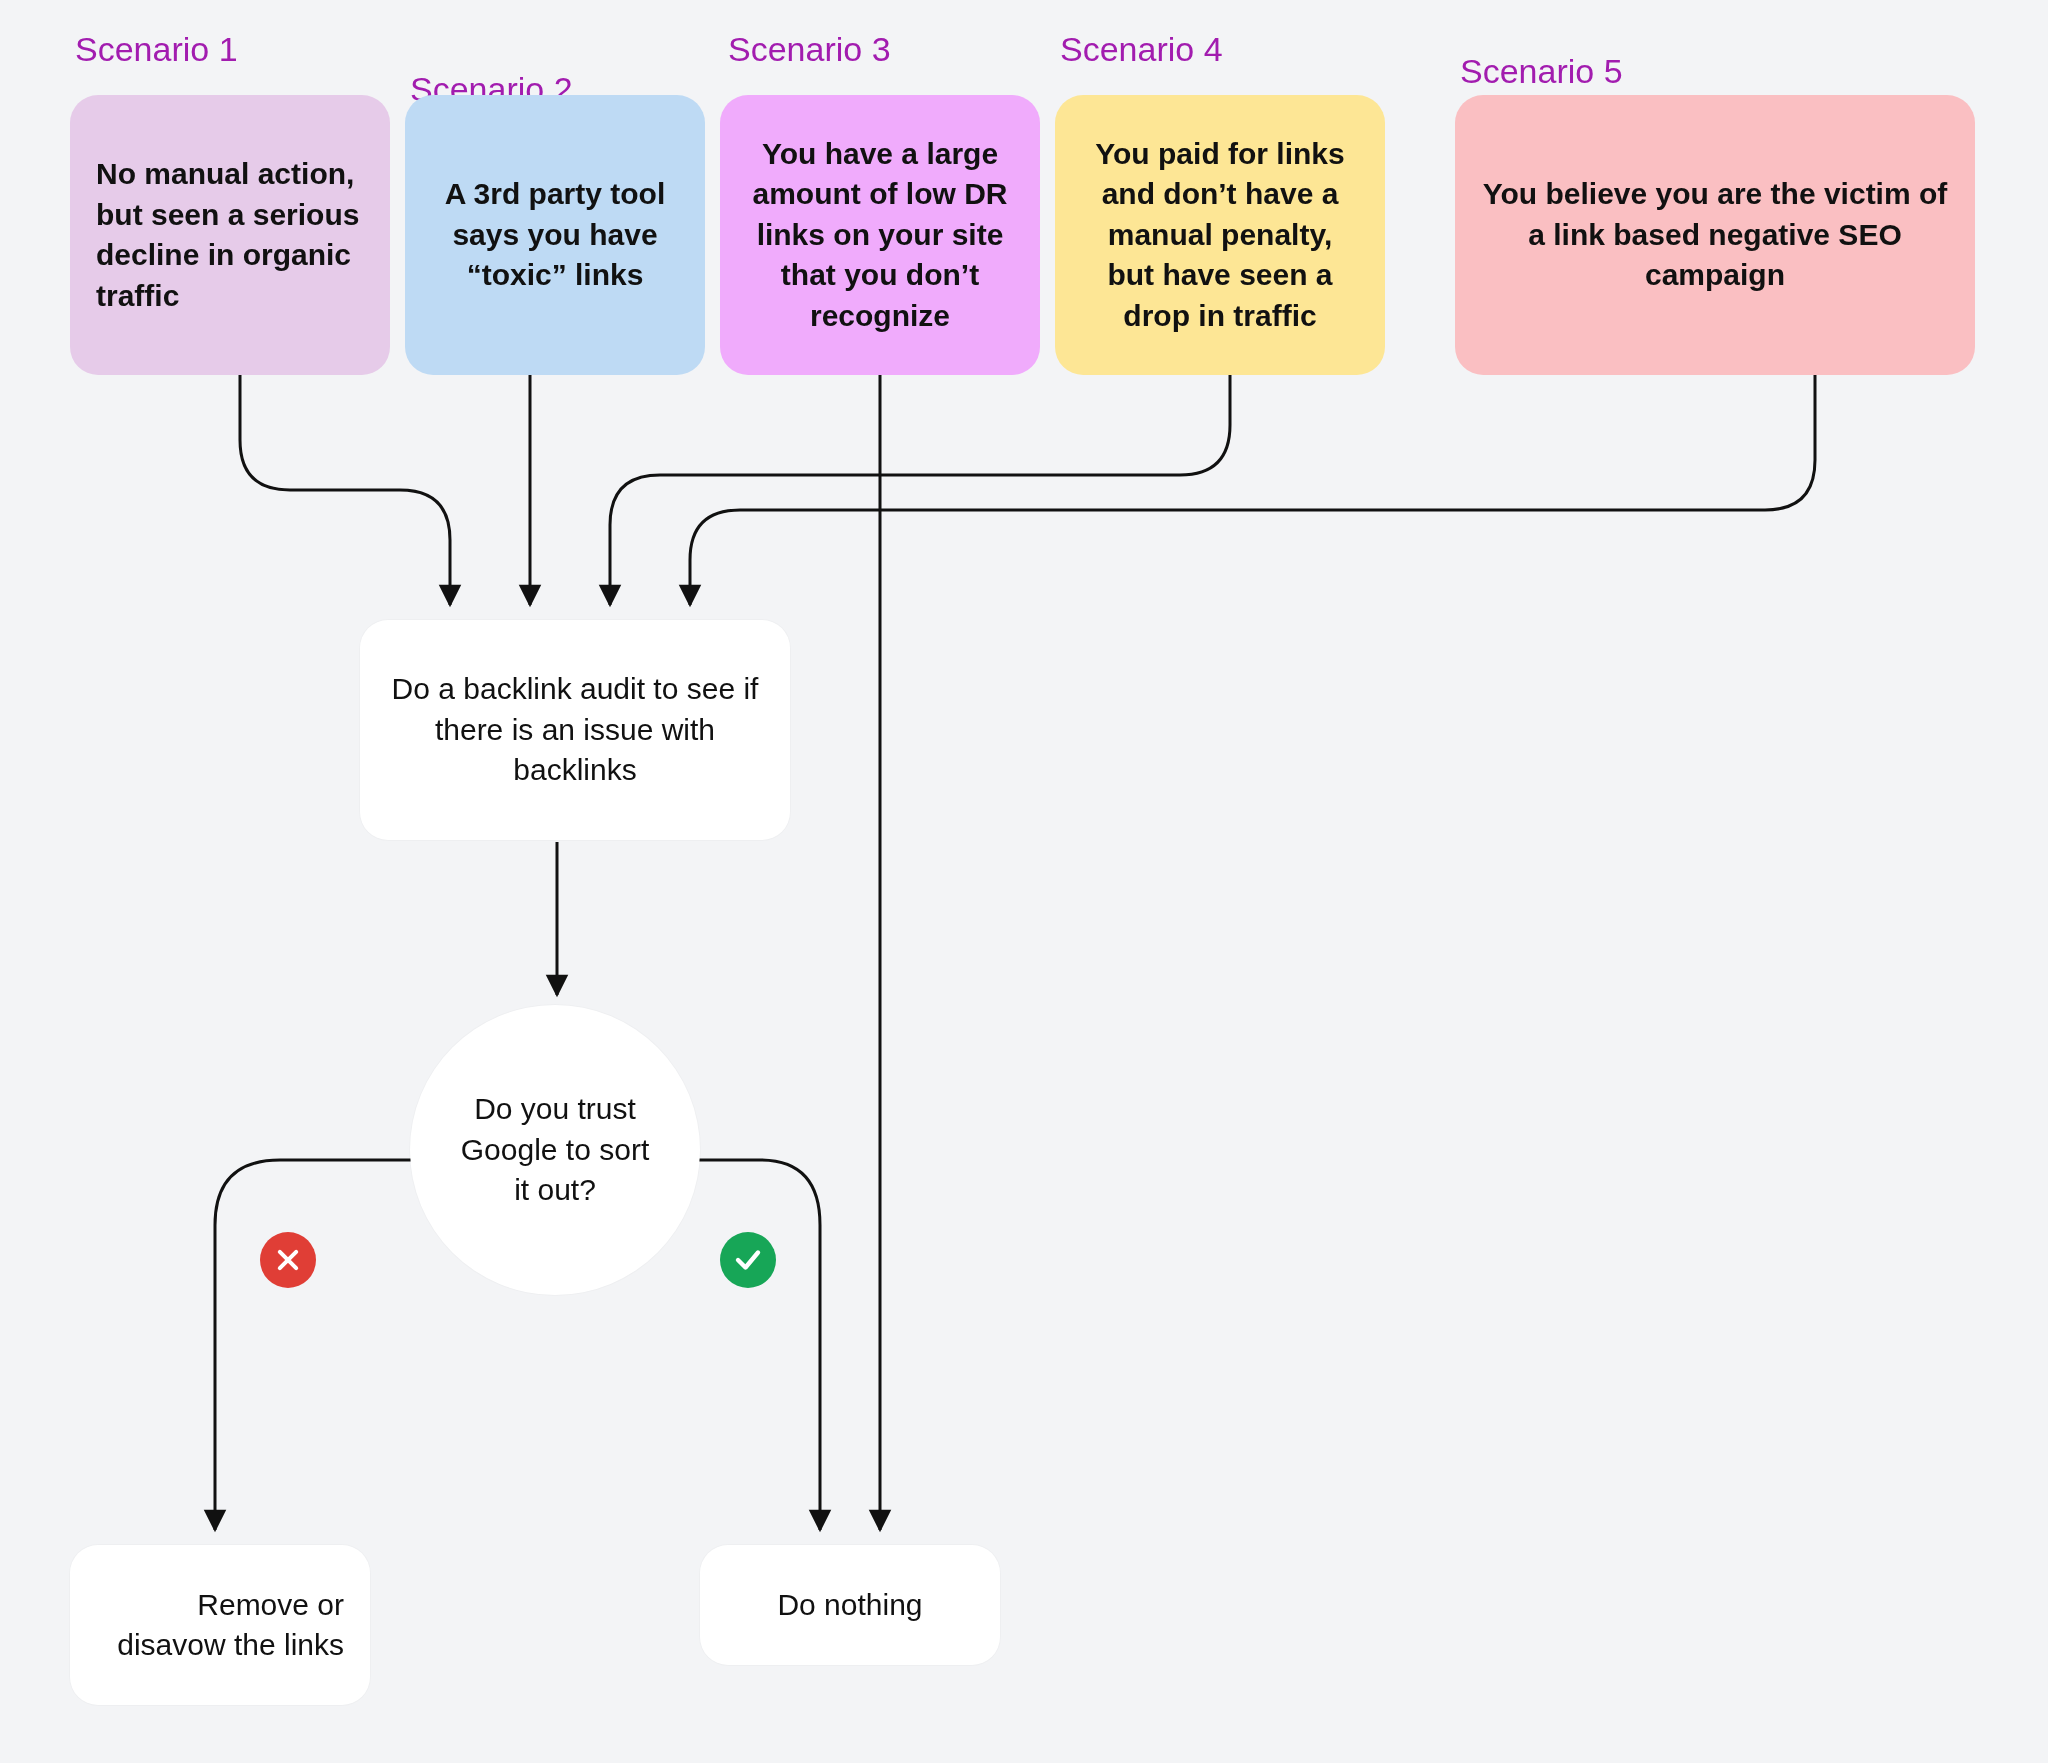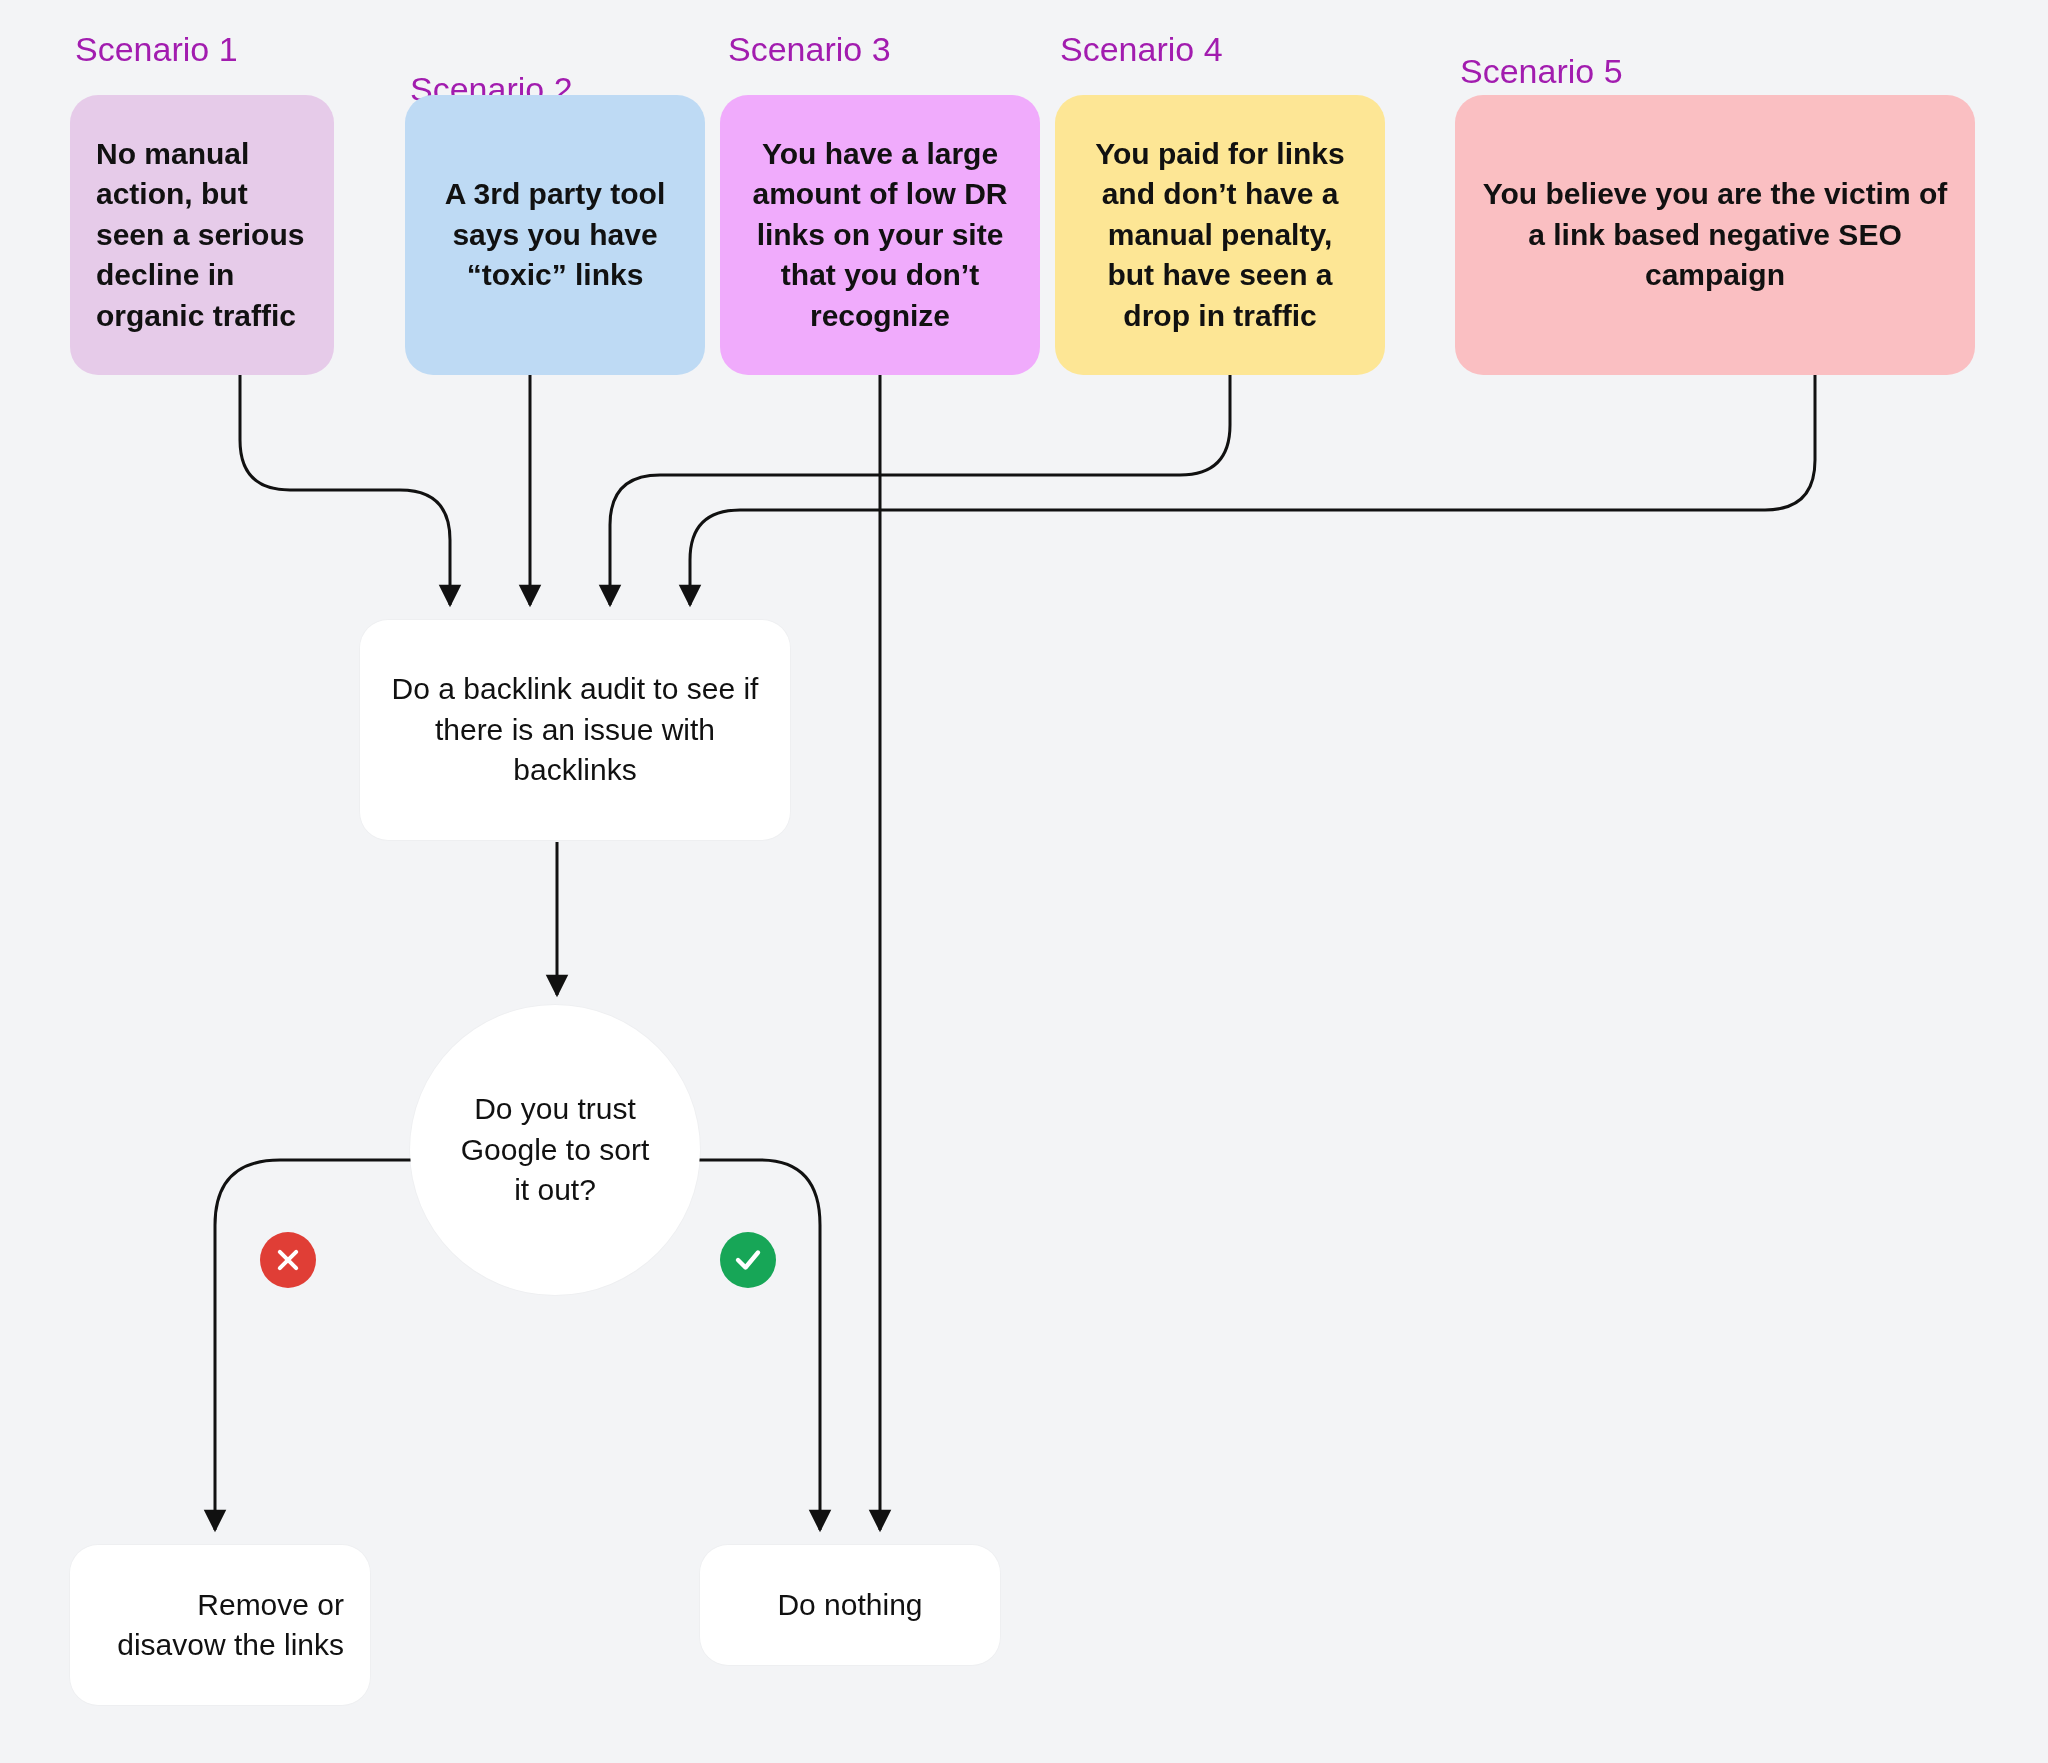--- a/index.html
+++ b/index.html
@@ -88,21 +88,21 @@
       <path d="M 695 1160 L 760 1160 Q 820 1160 820 1225 L 820 1530" marker-end="url(#arrow)"></path>
     </g>
   </svg>
 
   <div class="title" style="left:75px;  top:30px;">Scenario 1</div>
   <div class="title" style="left:410px; top:30px;margin-top:40px;">Scenario 2</div>
   <div class="title" style="left:728px; top:30px;">Scenario 3</div>
   <div class="title" style="left:1060px;top:30px;">Scenario 4</div>
   <div class="title" style="left:1460px;top:20px;margin-top:32px;">Scenario 5</div>
 
-  <div class="node scenario" style="left: 70px; top: 95px; width: 264px; height: 280px; text-align: left; justify-content: flex-start; background: rgb(230, 203, 233);">No manual action, but seen a serious decline in organic traffic</div>
+  <div class="node scenario" style="left: 70px; top: 95px; width: 320px; height: 280px; text-align: left; justify-content: flex-start; background: rgb(230, 203, 233);">No manual action, but seen a serious decline in organic traffic</div>
   <div class="node scenario" style="left: 405px; top: 95px; width: 300px; height: 280px; background: rgb(190, 218, 244);">A 3rd party tool says you have “toxic” links</div>
   <div class="node scenario" style="left: 720px; top: 95px; width: 320px; height: 280px; background: #f0abfc;">You have a large amount of low DR links on your site that you don’t recognize</div>
   <div class="node scenario" style="left: 1055px; top: 95px; width: 330px; height: 280px; background: rgb(253, 230, 149);">You paid for links and don’t have a manual penalty, but have seen a drop in traffic</div>
   <div class="node scenario" style="left: 1455px; top: 95px; width: 520px; height: 280px; background: rgb(250, 191, 194);">You believe you are the victim of a link based negative SEO campaign</div>
 
   <div class="node white" style="left:360px; top:620px; width:430px; height:220px;">Do a backlink audit to see if there is an issue with backlinks</div>
 
   <div class="node white circle" style="left:410px; top:1005px; width:290px; height:290px; padding:40px;">Do you trust Google to sort it out?</div>
 
   <div class="badge" style="left: 260px; top: 1232px; background: rgb(224, 62, 54);">

